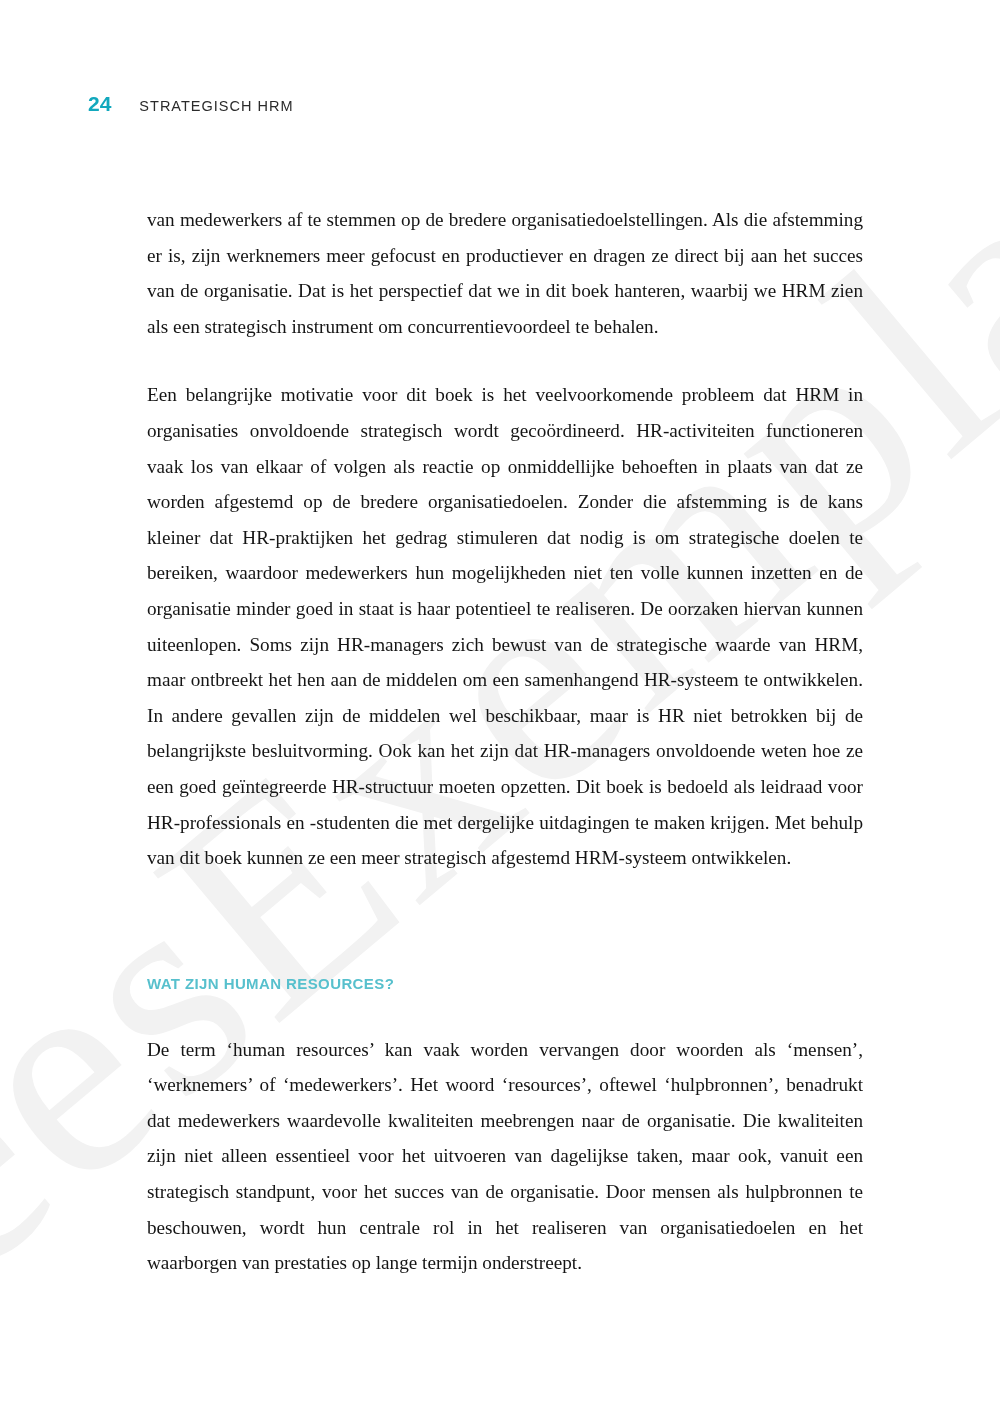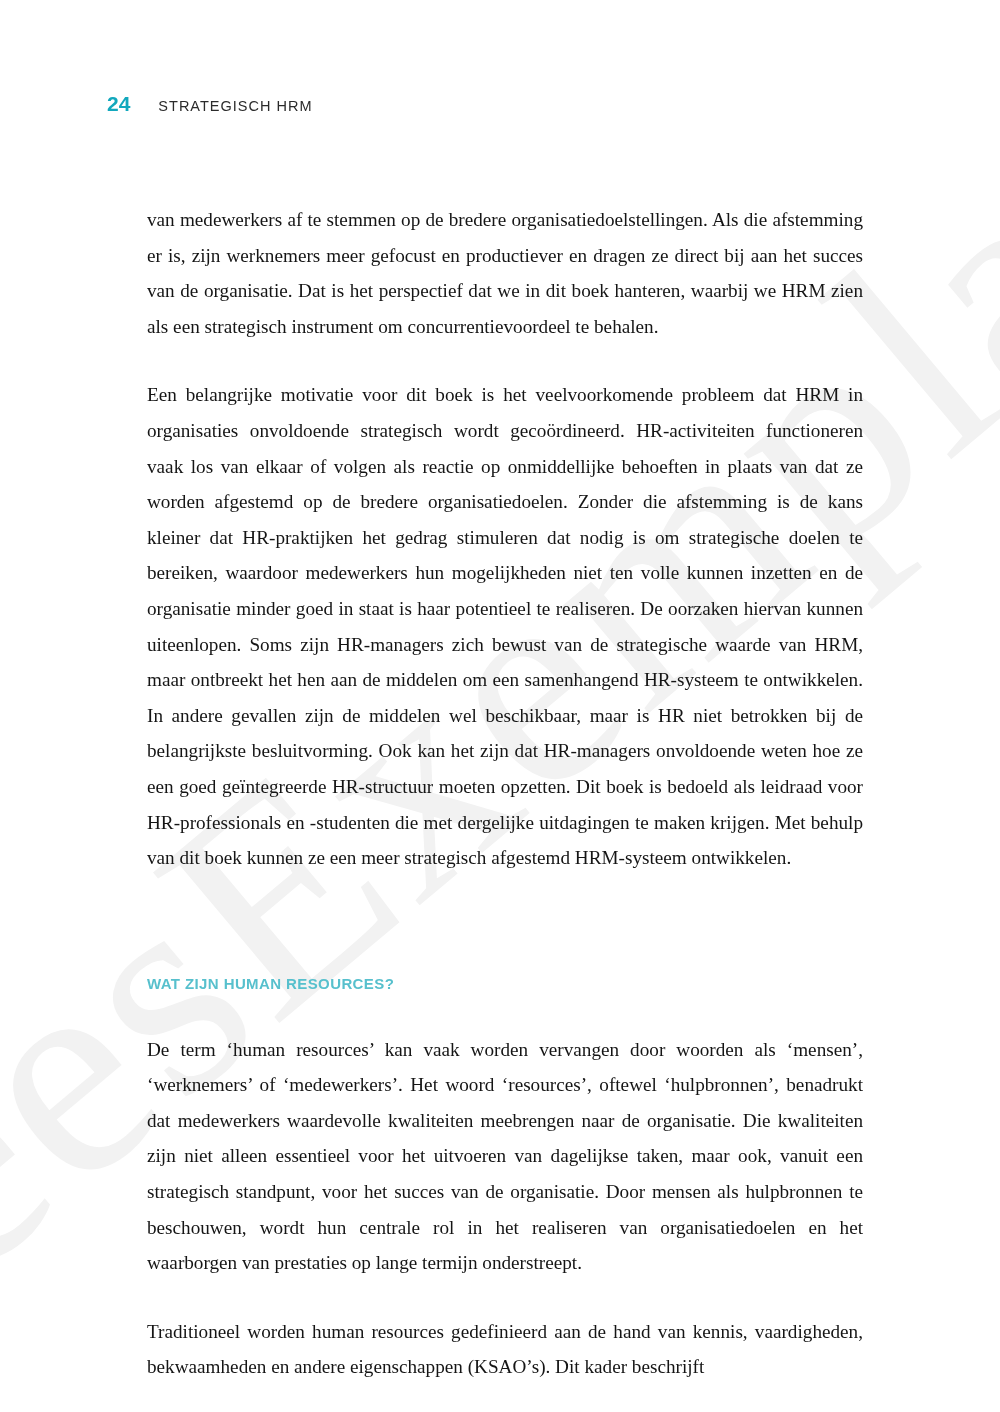--- a/index.html
+++ b/index.html
@@ -47,21 +47,20 @@
   }
 
   
   #running-head {
     position: absolute;
     left: 88px;
     top: 92px;
     display: flex;
     align-items: baseline;
     gap: 28px;
-    margin-left: 19px;
   }
   #page-number {
     font-family: "Liberation Sans", sans-serif;
     font-weight: bold;
     font-size: 21px;
     color: #12a8bd;
     letter-spacing: 0px;
   }
   #running-head-title {
     font-family: Liberation Sans, sans-serif;
@@ -122,16 +121,15 @@
     <p class="body-paragraph">van medewerkers af te stemmen op de bredere organisatiedoelstellingen. Als die afstemming er is, zijn werknemers meer gefocust en productiever en dragen ze direct bij aan het succes van de organisatie. Dat is het perspectief dat we in dit boek hanteren, waarbij we HRM zien als een strategisch instrument om concurrentievoordeel te behalen.</p>
 
     <p class="body-paragraph">Een belangrijke motivatie voor dit boek is het veelvoorkomende probleem dat HRM in organisaties onvoldoende strategisch wordt gecoördineerd. HR-activiteiten functioneren vaak los van elkaar of volgen als reactie op onmiddellijke behoeften in plaats van dat ze worden afgestemd op de bredere organisatiedoelen. Zonder die afstemming is de kans kleiner dat HR-praktijken het gedrag stimuleren dat nodig is om strategische doelen te bereiken, waardoor medewerkers hun mogelijkheden niet ten volle kunnen inzetten en de organisatie minder goed in staat is haar potentieel te realiseren. De oorzaken hiervan kunnen uiteenlopen. Soms zijn HR-managers zich bewust van de strategische waarde van HRM, maar ontbreekt het hen aan de middelen om een samenhangend HR-systeem te ontwikkelen. In andere gevallen zijn de middelen wel beschikbaar, maar is HR niet betrokken bij de belangrijkste besluitvorming. Ook kan het zijn dat HR-managers onvoldoende weten hoe ze een goed geïntegreerde HR-structuur moeten opzetten. Dit boek is bedoeld als leidraad voor HR-professionals en -studenten die met dergelijke uitdagingen te maken krijgen. Met behulp van dit boek kunnen ze een meer strategisch afgestemd HRM-systeem ontwikkelen.</p>
 
     <div class="spacer-large"></div>
 
     <h2 id="section-heading">WAT ZIJN HUMAN RESOURCES?</h2>
 
     <p class="body-paragraph">De term ‘human resources’ kan vaak worden vervangen door woorden als ‘mensen’, ‘werknemers’ of ‘medewerkers’. Het woord ‘resources’, oftewel ‘hulpbronnen’, benadrukt dat medewerkers waardevolle kwaliteiten meebrengen naar de organisatie. Die kwaliteiten zijn niet alleen essentieel voor het uitvoeren van dagelijkse taken, maar ook, vanuit een strategisch standpunt, voor het succes van de organisatie. Door mensen als hulpbronnen te beschouwen, wordt hun centrale rol in het realiseren van organisatiedoelen en het waarborgen van prestaties op lange termijn onderstreept.</p>
 
-    <p class="body-paragraph">Traditioneel worden human resources gedefinieerd aan de hand van kennis, vaardigheden, bekwaamheden en andere eigenschappen (KSAO’s). Dit kader beschrijft</p>
 
   </div>
 </div>
 
 </body></html>

